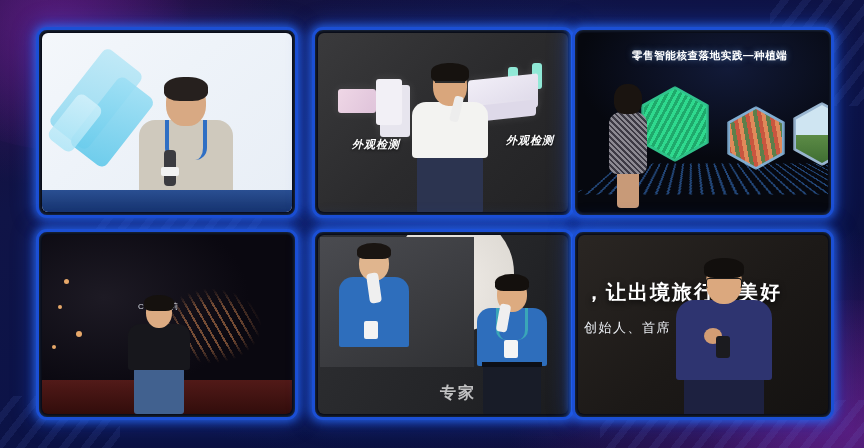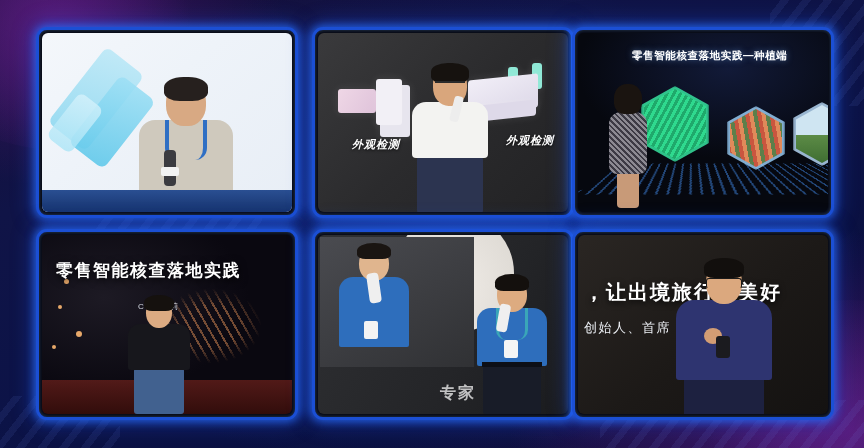--- a/index.html
+++ b/index.html
@@ -228,21 +228,20 @@
     </div>
 
     <div class="panel" style="left:36px;top:229px;width:256px;height:185px;">
       <div class="shot p4shot">
         <div class="p4-dna"></div>
         <div class="p4-floor"></div>
         <div class="p4-bokeh" style="left:22px;top:44px;width:5px;height:5px;"></div>
         <div class="p4-bokeh" style="left:16px;top:70px;width:4px;height:4px;"></div>
         <div class="p4-bokeh" style="left:34px;top:96px;width:6px;height:6px;"></div>
         <div class="p4-bokeh" style="left:10px;top:110px;width:4px;height:4px;"></div>
-        <div class="p4-title">零售智能核查落地实践</div>
         <div class="p4-sub">CTO 张莉</div>
         <div class="p4-speaker">
           <div class="p4-jeans"></div>
           <div class="p4-shirt"></div>
           <div class="p4-head"></div>
           <div class="p4-hair"></div>
         </div>
       </div>
     </div>
 

